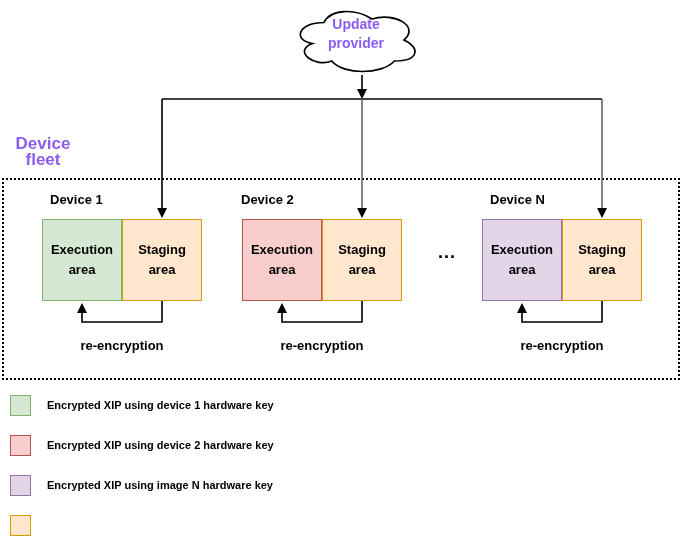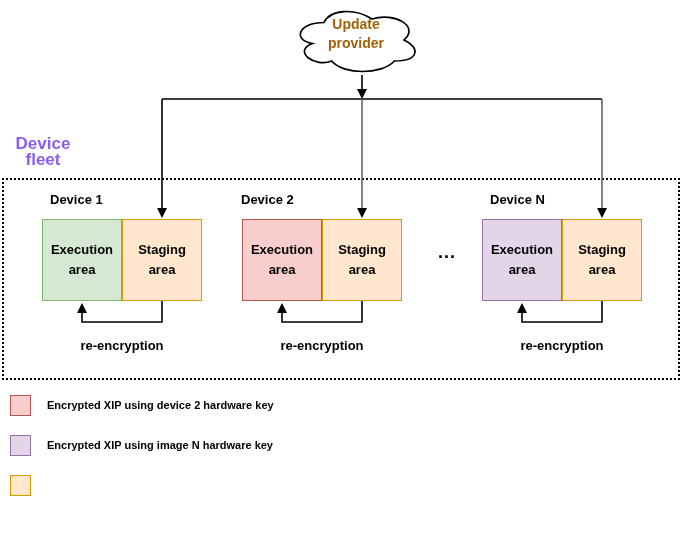--- a/index.html
+++ b/index.html
@@ -18,21 +18,21 @@
     pointer-events: none;
     z-index: 3;
   }
   .connectors path.wire { fill: none; stroke: #000; stroke-width: 1.6; }
   .connectors polygon.arrowhead { fill: #000; stroke: none; }
   .cloud-shape { fill: #ffffff; stroke: #000; stroke-width: 1.7; }
   .cloud-label {
     position: absolute;
     left: 316px; top: 15px; width: 80px;
     text-align: center;
-    font-size: 14px; line-height: 19px; font-weight: bold; color: #a16207;
+    font-size: 14px; line-height: 19px; font-weight: bold; color: #8b5cf6;
     z-index: 4;
   }
   .fleet-box {
     position: absolute;
     left: 2px; top: 178px;
     width: 674px; height: 198px;
     border: 2px dotted #000;
     z-index: 1;
   }
   .fleet-label {
@@ -167,20 +167,24 @@
       <span>Execution area</span>
     </div>
     <div class="area" style="background-color: rgb(255, 230, 204); border-color: rgb(215, 155, 0);">
       <span>Staging area</span>
     </div>
   </div>
   <div class="re-enc-label" style="left:502px">re-encryption</div>
 
   <div class="legend">
     <div class="legend-row">
+      <span class="legend-swatch" style="background-color: rgb(213, 232, 212); border-color: rgb(130, 179, 102);"></span>
+      <span class="legend-label">Encrypted XIP using device 1 hardware key</span>
+    </div>
+    <div class="legend-row">
       <span class="legend-swatch" style="background-color: rgb(248, 206, 204); border-color: rgb(184, 84, 80);"></span>
       <span class="legend-label">Encrypted XIP using device 2 hardware key</span>
     </div>
     <div class="legend-row">
       <span class="legend-swatch" style="background-color: rgb(225, 213, 231); border-color: rgb(150, 115, 166);"></span>
       <span class="legend-label">Encrypted XIP using image N hardware key</span>
     </div>
     <div class="legend-row">
       <span class="legend-swatch" style="background-color: rgb(255, 230, 204); border-color: rgb(215, 155, 0);"></span>
     </div>

